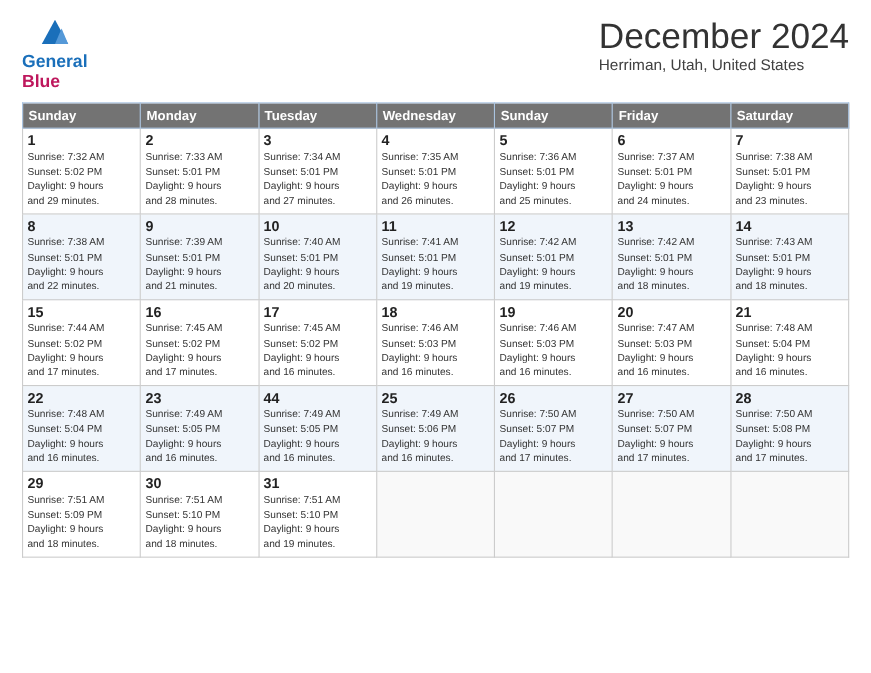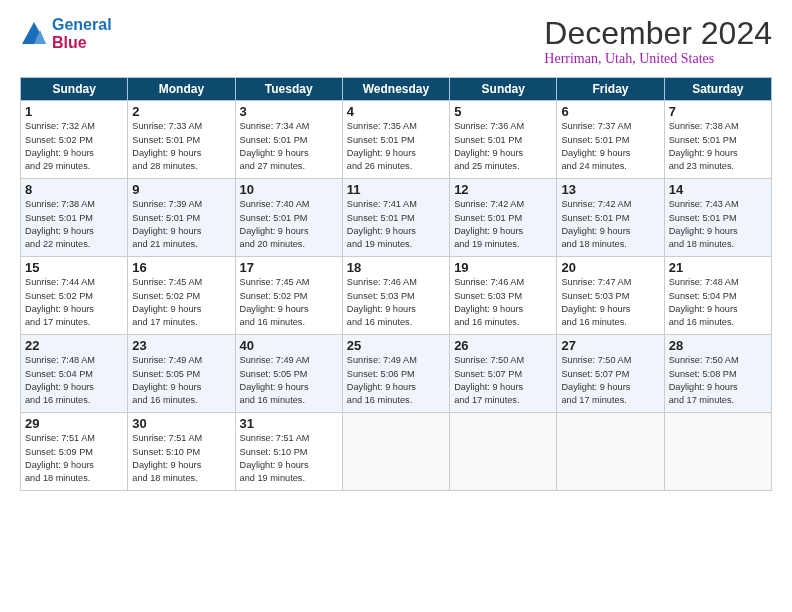--- a/index.html
+++ b/index.html
@@ -18,20 +18,21 @@
     .header {
       display: flex;
       justify-content: space-between;
       align-items: flex-start;
       margin-bottom: 10px;
     }
     .logo {
       display: flex;
       align-items: center;
       gap: 4px;
+      flex-direction: column;
     }
     .logo-text {
       font-size: 16px;
       font-weight: bold;
       color: #333;
       line-height: 1.1;
     }
     .logo-text span {
       color: #1a6fba;
     }
@@ -43,34 +44,33 @@
       text-align: left;
     }
     .month-title {
       font-size: 32px;
       font-weight: normal;
       color: #333;
       line-height: 1.1;
     }
     .subtitle {
       font-size: 14px;
-      color: #a21caf;
-      font-family: Liberation Serif, serif;
+      color: #404040;
     }
     .calendar {
       width: 100%;
       border-collapse: collapse;
       table-layout: fixed;
     }
     .calendar th {
-      background: #0c4a6e;
+      background: #737373;
       color: #fff;
       font-size: 12px;
       font-weight: bold;
-      text-align: center;
+      text-align: left;
       padding: 4px 5px;
       border: 1px solid #aac4e0;
     }
     .calendar td {
       vertical-align: top;
       font-size: 9.2px;
       color: #333;
       padding: 3px 4px;
       border: 1px solid #ccc;
       background: #fff;
@@ -290,21 +290,21 @@
 and 16 minutes.</div>
           </td>
           <td>
             <span class="day-num">23</span>
             <div class="day-info" style="white-space: pre-line;">Sunrise: 7:49 AM
 Sunset: 5:05 PM
 Daylight: 9 hours
 and 16 minutes.</div>
           </td>
           <td>
-            <span class="day-num">40</span>
+            <span class="day-num">44</span>
             <div class="day-info" style="white-space: pre-line;">Sunrise: 7:49 AM
 Sunset: 5:05 PM
 Daylight: 9 hours
 and 16 minutes.</div>
           </td>
           <td>
             <span class="day-num">25</span>
             <div class="day-info" style="white-space: pre-line;">Sunrise: 7:49 AM
 Sunset: 5:06 PM
 Daylight: 9 hours

